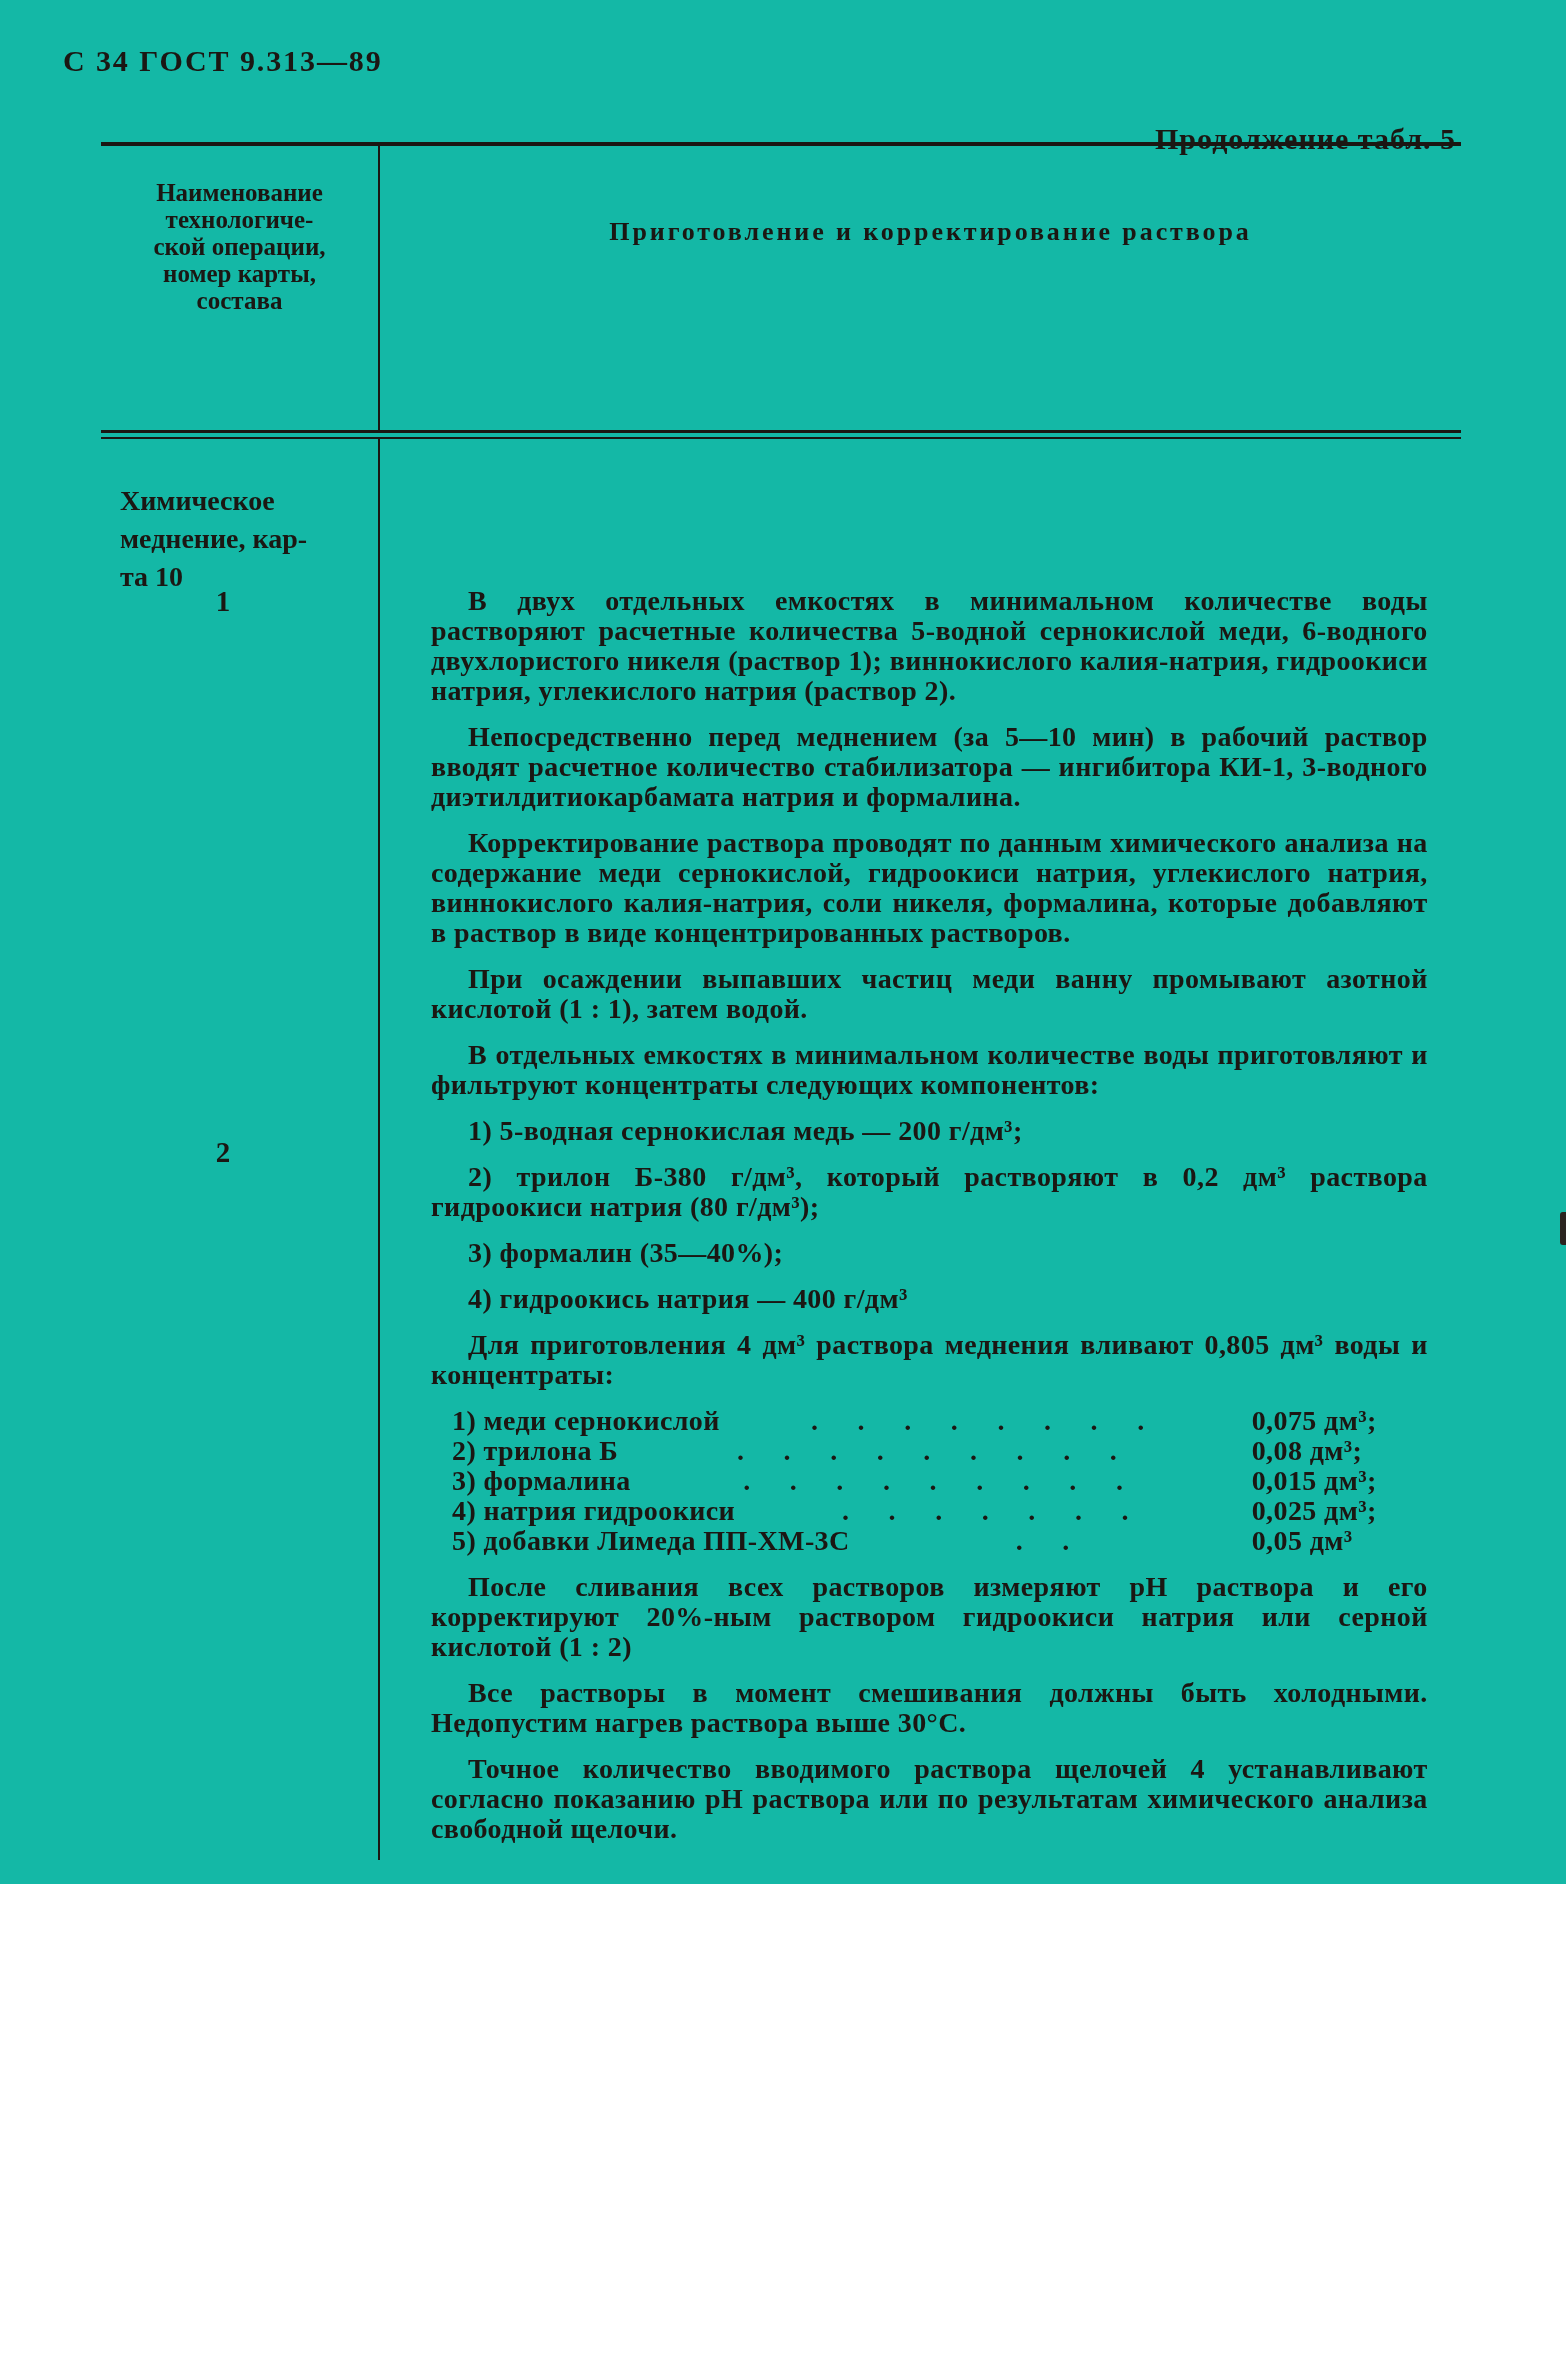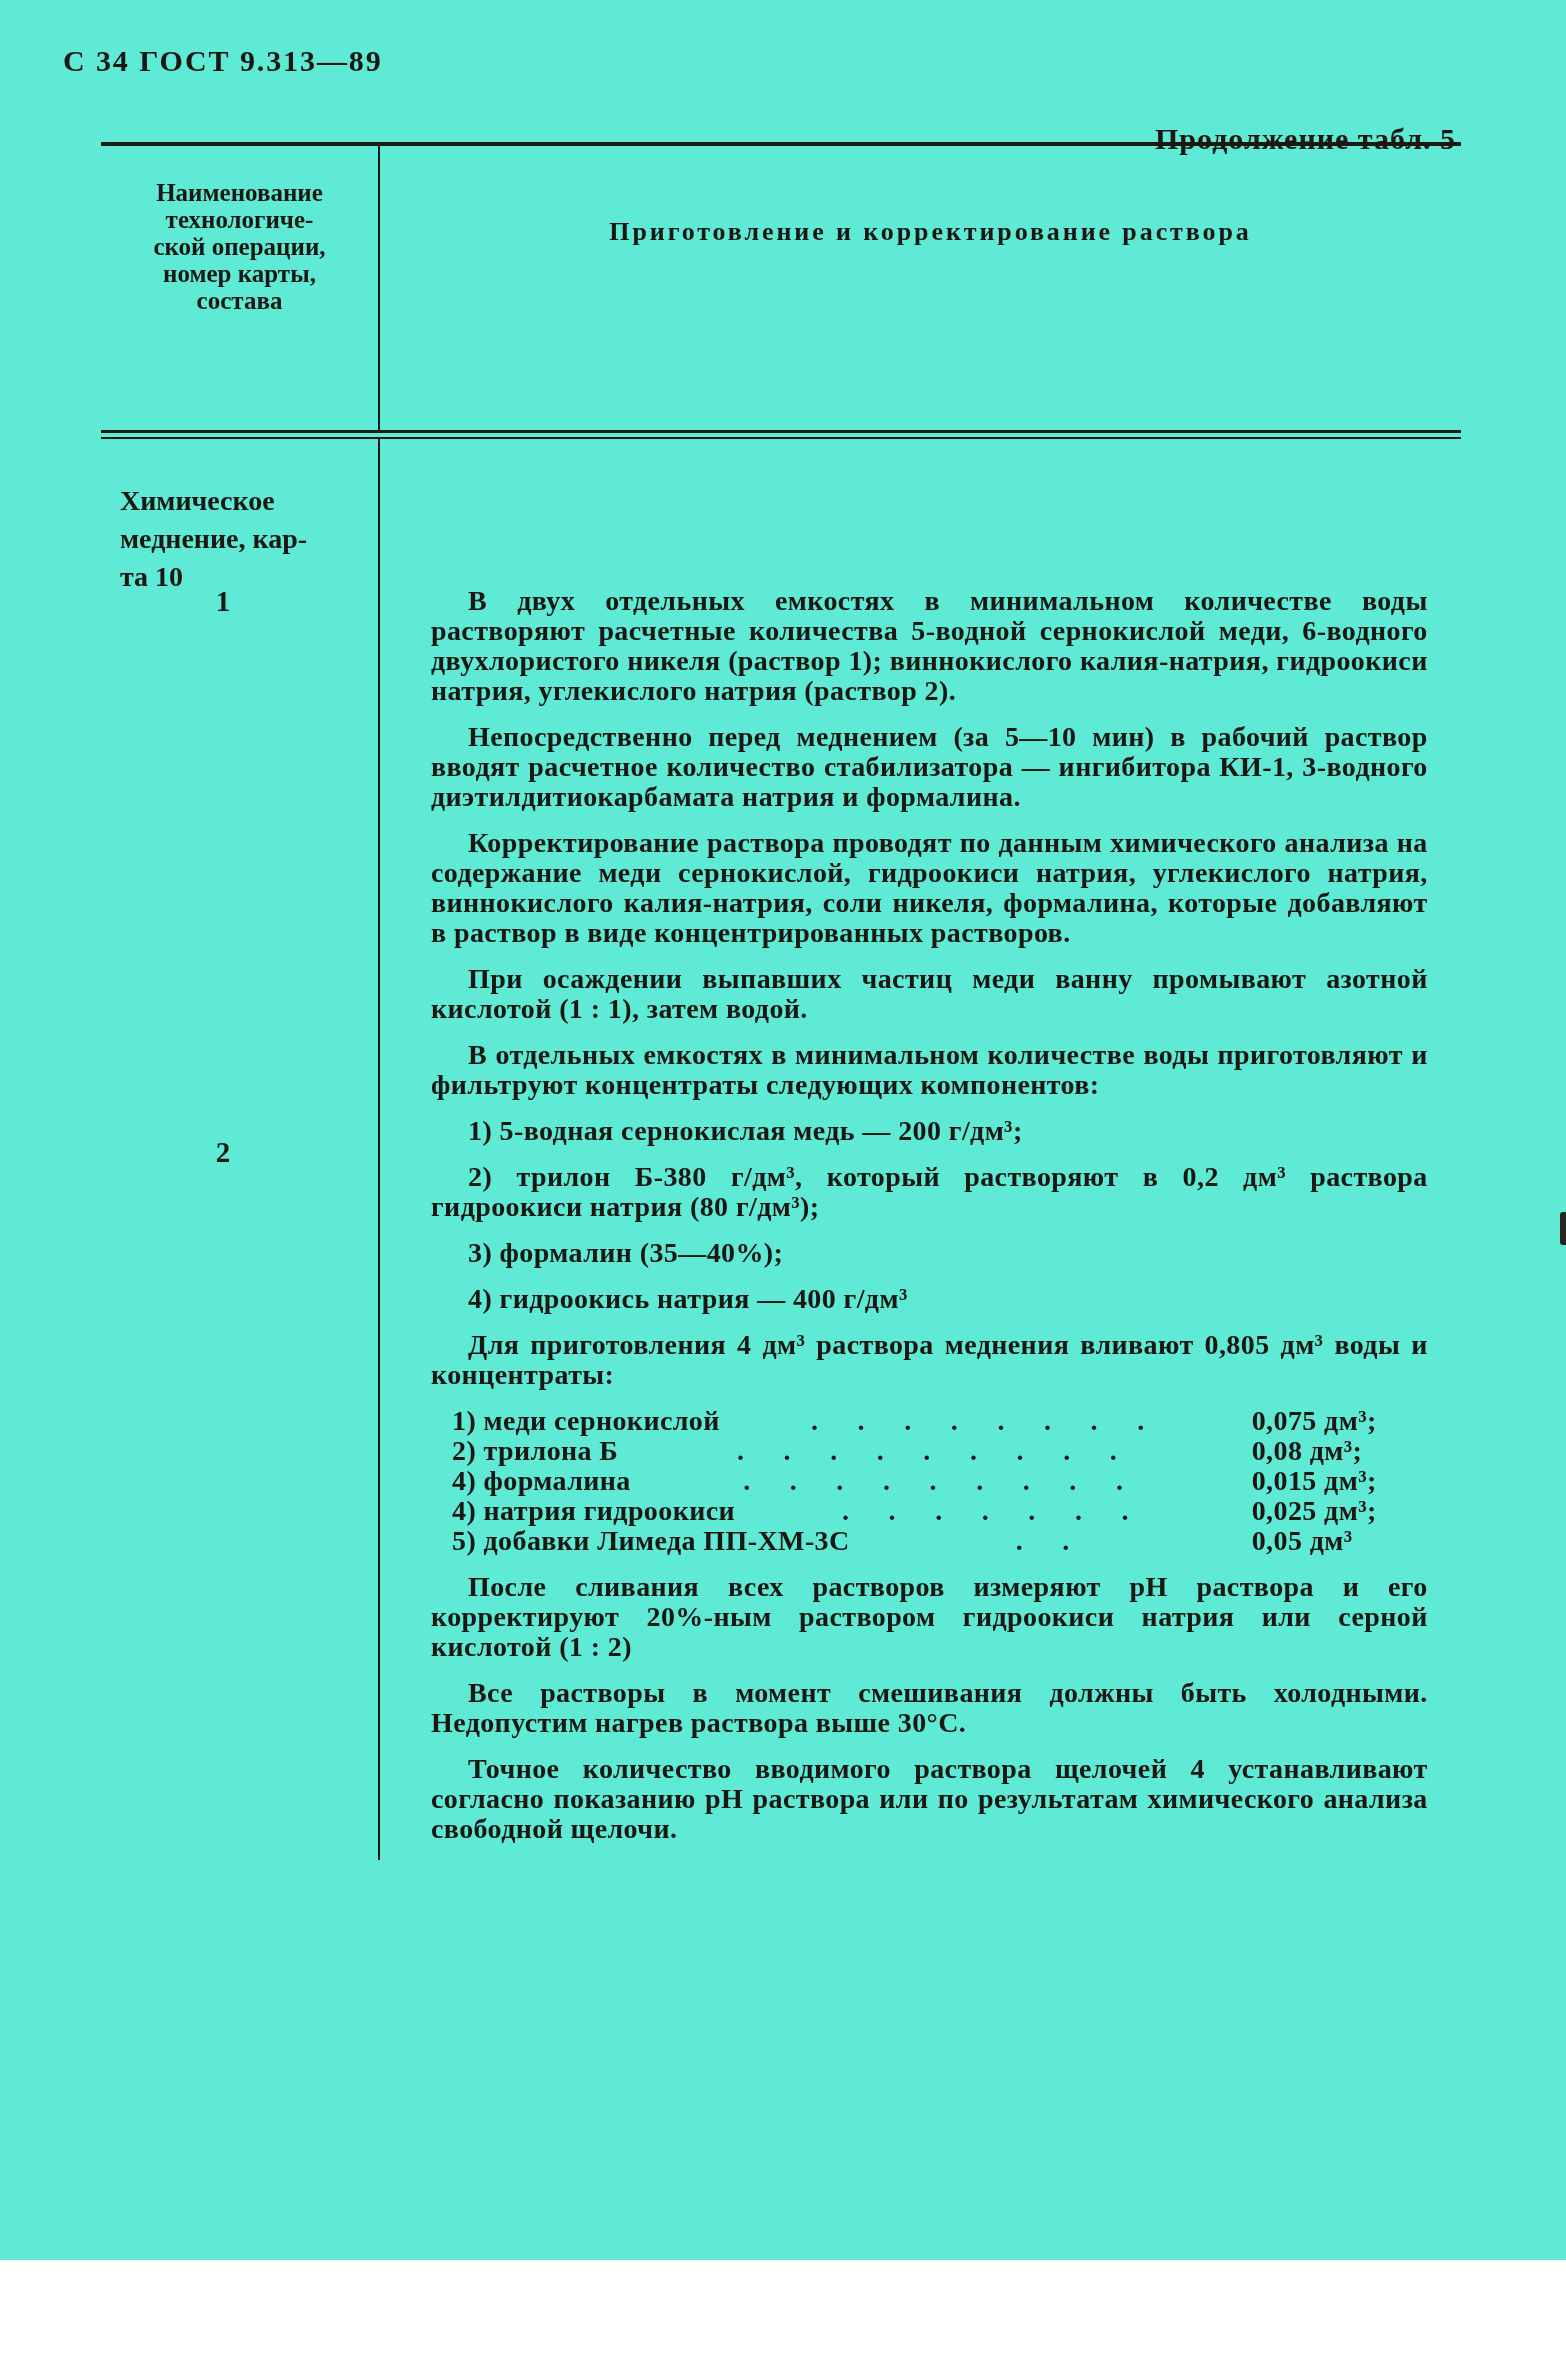--- a/index.html
+++ b/index.html
@@ -1,20 +1,20 @@
 <!DOCTYPE html>
 <html lang="ru"><head>
 <meta charset="utf-8">
 <style>
   html, body { margin: 0; padding: 0; background: #ffffff; }
   .page {
     position: relative;
     width: 1567px;
-    height: 2260px;
-    background: #5eead4;
+    height: 1884px;
+    background: #14b8a6;
     color: #1b1713;
     font-family: "Liberation Serif", "DejaVu Serif", serif;
     font-weight: 700;
     overflow: hidden;
   }
   .page-header {
     position: absolute;
     left: 63px;
     top: 44px;
     font-size: 30px;
@@ -190,21 +190,21 @@
               <span class="leader-label">1) меди сернокислой</span>
               <span class="leader-dots">. . . . . . . .</span>
               <span class="leader-value">0,075 дм³;</span>
             </div>
             <div class="leader-row">
               <span class="leader-label">2) трилона Б</span>
               <span class="leader-dots">. . . . . . . . .</span>
               <span class="leader-value">0,08 дм³;</span>
             </div>
             <div class="leader-row">
-              <span class="leader-label">4) формалина</span>
+              <span class="leader-label">3) формалина</span>
               <span class="leader-dots">. . . . . . . . .</span>
               <span class="leader-value">0,015 дм³;</span>
             </div>
             <div class="leader-row">
               <span class="leader-label">4) натрия гидроокиси</span>
               <span class="leader-dots">. . . . . . .</span>
               <span class="leader-value">0,025 дм³;</span>
             </div>
             <div class="leader-row">
               <span class="leader-label">5) добавки Лимеда ПП-ХМ-3С</span>

